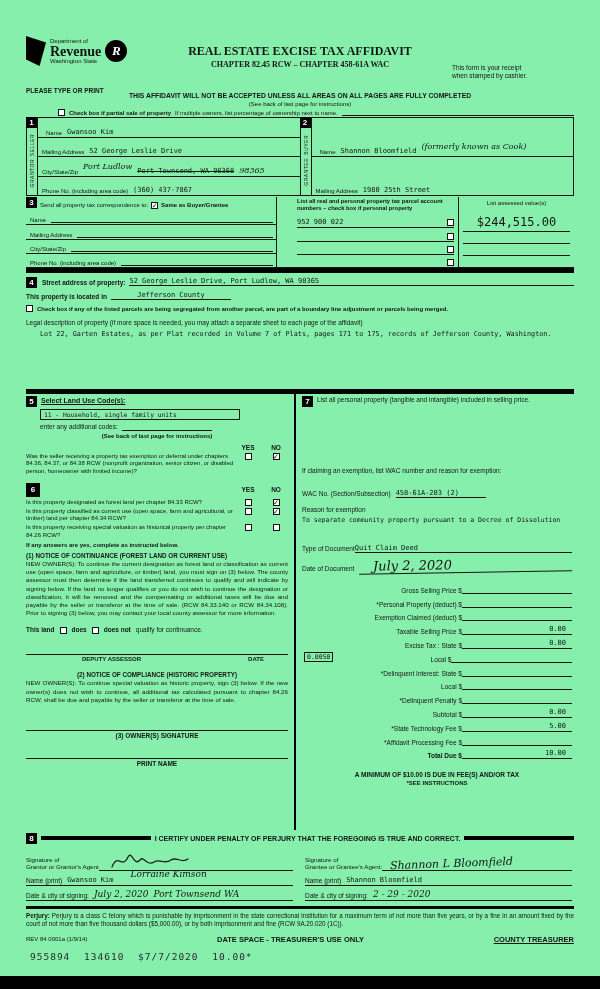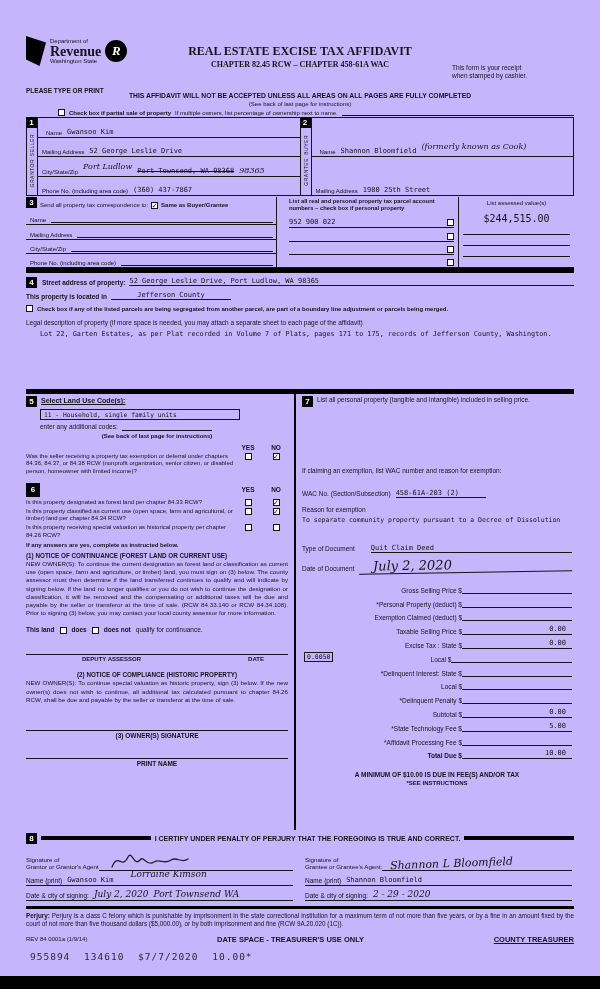--- a/index.html
+++ b/index.html
@@ -1,19 +1,19 @@
 <!DOCTYPE html>
 <html><head>
 <meta charset="utf-8">
 <style>
   * { margin:0; padding:0; box-sizing:border-box; }
   html,body { background:#777; }
   .page {
     position:relative; width:600px; height:989px; margin:0 auto;
-    background:#c4b5fd; color:#151515; overflow:hidden;
+    background:#86efac; color:#151515; overflow:hidden;
     font-family:"Liberation Sans", sans-serif;
   }
   .b { font-weight:bold; }
   .mono { font-family:"DejaVu Sans Mono", monospace; }
   .hand { font-family:"DejaVu Serif", serif; font-style:italic; }
   .strike { text-decoration:line-through; }
   .center { text-align:center; }
   .sz6 { font-size:6px; line-height:7.2px; }
   .sz65 { font-size:6.5px; line-height:8px; }
   .sz7 { font-size:7px; line-height:8.5px; }
@@ -64,29 +64,29 @@
   .fval { font-family:"DejaVu Sans Mono",monospace; font-size:7px; }
   .raise { position:relative; top:-4px; }
   .h8 { font-size:8px; }
 
   
   .s3 { position:absolute; top:197px; left:26px; width:548px; height:71px; display:flex; border-bottom:1px solid #151515; }
   .s3a { width:250px; position:relative; display:flex; flex-direction:column; }
   .s3a .numbox { position:absolute; top:0; left:0; }
   .s3head { font-size:6px; display:flex; align-items:center; gap:3px; padding:2px 0 0 14px; height:14px; }
   .s3a .frow { height:13px; flex:1; }
-  .s3b { width:182px; border-left:1px solid #151515; display:flex; flex-direction:column; padding:1px 4px 0 12px; }
+  .s3b { width:182px; border-left:1px solid #151515; display:flex; flex-direction:column; padding:1px 4px 0 20px; }
   .s3bhead { font-size:5.8px; line-height:6.8px; font-weight:bold; height:17px; }
   .prow { flex:1; display:flex; align-items:flex-end; border-bottom:1px solid #151515; gap:3px; padding-bottom:1px; }
   .prow:last-child { border-bottom:none; }
   .pval { flex:1; font-family:"DejaVu Sans Mono",monospace; font-size:7px; }
   .s3c { flex:1; border-left:1px solid #151515; display:flex; flex-direction:column; padding:1px 4px 0 4px; }
   .s3chead { font-size:6px; text-align:center; height:17px; padding-top:2px; }
   .arow { flex:1; border-bottom:1px solid #151515; display:flex; align-items:flex-end; justify-content:center;
-          font-family:"DejaVu Sans Mono",monospace; font-size:10px; padding-bottom:10px; }
+          font-family:"DejaVu Sans Mono",monospace; font-size:12px; padding-bottom:2px; }
   .arow:last-child { border-bottom:none; }
 
   
   .s4 { position:absolute; top:277px; left:26px; width:548px; font-size:6.5px; }
   .s4 .numbox { position:absolute; top:0; left:0; }
   .s4row { display:flex; align-items:flex-end; gap:4px; }
   .ul { border-bottom:1px solid #151515; }
 
   
   .cols { position:absolute; top:389px; left:26px; width:548px; height:441px; border-top:5px solid #000; display:flex; overflow:hidden; }
@@ -410,21 +410,21 @@
       <div class="sz65">If claiming an exemption, list WAC number and reason for exemption:</div>
 
       <div class="inline-row" style="margin-top:14px; gap:5px;">
         <span class="sz65">WAC No. (Section/Subsection)</span>
         <span class="fval ul" style="min-width:90px;">458-61A-203 (2)</span>
       </div>
 
       <div class="sz65" style="margin-top:8px;">Reason for exemption</div>
       <div class="mono" style="font-size:6.5px; margin-top:2px;">To separate community property pursuant to a Decree of Dissolution</div>
 
-      <div class="inline-row" style="margin-top:20px; gap:16px;">
+      <div class="inline-row" style="margin-top:20px; gap:0;">
         <span class="sz65">Type of Document</span>
         <span class="fval ul" style="flex:1;">Quit Claim Deed</span>
       </div>
 
       <div class="inline-row" style="margin-top:4px; gap:5px; height:16px; align-items:flex-end;">
         <span class="sz65">Date of Document</span>
         <span class="ul hand" style="flex:1; font-size:13px; padding-left:14px; transform:rotate(-1deg);">July 2, 2020</span>
       </div>
 
       <div style="margin-top:7px;">

